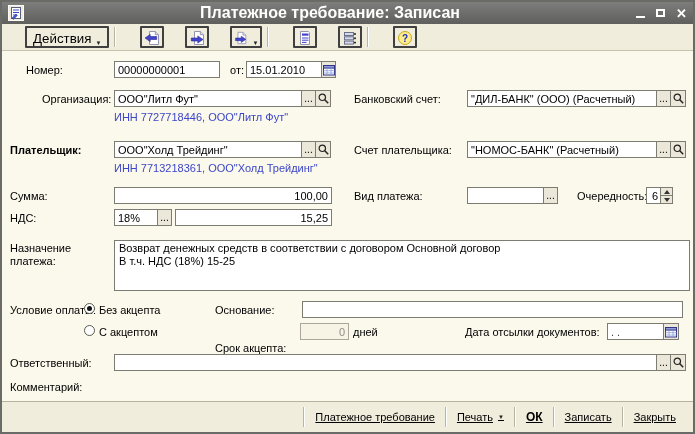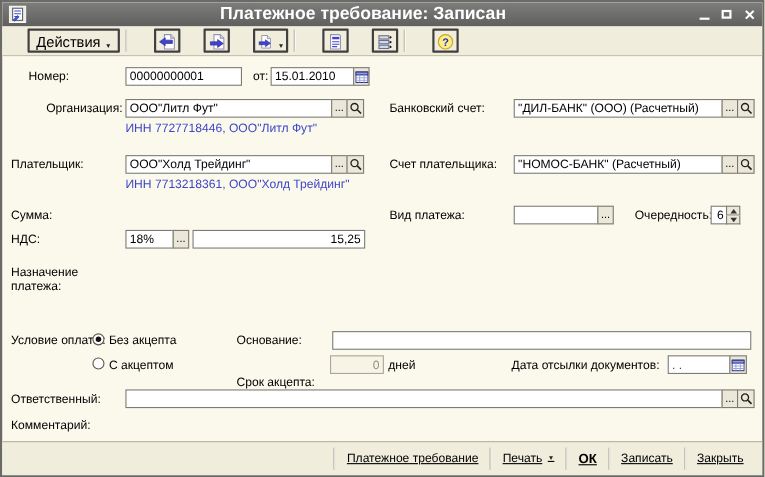--- a/index.html
+++ b/index.html
@@ -191,21 +191,21 @@
     <button class="btn-sq" style="left:654px;top:38px;width:15px;">
         <span>...</span>
       </button>
     <button class="btn-sq" style="left:668px;top:38px;width:16px;">
       <svg width="13" height="13" viewBox="0 0 13 13">
         <circle cx="5.3" cy="5.3" r="3.2" fill="none" stroke="#222" stroke-width="1.2"></circle>
         <line x1="7.8" y1="7.8" x2="11.2" y2="11.2" stroke="#222" stroke-width="1.5"></line>
       </svg>
     </button>
 
-    <span class="lbl" style="left:8px;top:92px;">Плательщик:</span>
+    <span class="lbl" style="left:8px;top:92px;font-weight:bold;">Плательщик:</span>
     <input class="inp" style="left: 112px; top: 89px; width: 188px;" value="ООО&quot;Холд Трейдинг&quot;">
     <button class="btn-sq" style="left:299px;top:89px;width:15px;">
         <span>...</span>
       </button>
     <button class="btn-sq" style="left:313px;top:89px;width:16px;">
       <svg width="13" height="13" viewBox="0 0 13 13">
         <circle cx="5.3" cy="5.3" r="3.2" fill="none" stroke="#222" stroke-width="1.2"></circle>
         <line x1="7.8" y1="7.8" x2="11.2" y2="11.2" stroke="#222" stroke-width="1.5"></line>
       </svg>
     </button>
@@ -217,20 +217,21 @@
         <span>...</span>
       </button>
     <button class="btn-sq" style="left:668px;top:89px;width:16px;">
       <svg width="13" height="13" viewBox="0 0 13 13">
         <circle cx="5.3" cy="5.3" r="3.2" fill="none" stroke="#222" stroke-width="1.2"></circle>
         <line x1="7.8" y1="7.8" x2="11.2" y2="11.2" stroke="#222" stroke-width="1.5"></line>
       </svg>
     </button>
 
     <span class="lbl" style="left:8px;top:138px;">Сумма:</span>
+    <input class="inp num" style="left: 112px; top: 135px; width: 218px;" value="100,00">
 
     <span class="lbl" style="left:352px;top:138px;">Вид платежа:</span>
     <input class="inp" style="left: 465px; top: 135px; width: 77px;" value="">
     <button class="btn-sq" style="left:541px;top:135px;width:15px;">
         <span>...</span>
       </button>
 
     <span class="lbl" style="left:575px;top:138px;">Очередность:</span>
     <input class="inp num" style="left: 644px; top: 135px; width: 15px; padding: 1px 2px;" value="6">
     <span class="spin" style="left:658px;top:135px;">
@@ -243,20 +244,22 @@
     </span>
 
     <span class="lbl" style="left:8px;top:160px;">НДС:</span>
     <input class="inp" style="left: 112px; top: 157px; width: 44px;" value="18%">
     <button class="btn-sq" style="left:155px;top:157px;width:15px;">
         <span>...</span>
       </button>
     <input class="inp num" style="left: 173px; top: 157px; width: 157px;" value="15,25">
 
     <span class="lbl" style="left:8px;top:190px;width:80px;white-space:normal;">Назначение платежа:</span>
+    <div class="purpose" style="left:112px;top:188px;width:576px;height:51px;">Возврат денежных средств в соответствии с договором Основной договор
+В т.ч. НДС  (18%) 15-25</div>
 
     <span class="lbl" style="left:8px;top:252px;">Условие оплаты:</span>
     <span class="radio checked" style="left:82px;top:251px;"></span>
     <span class="lbl" style="left:97px;top:252px;">Без акцепта</span>
     <span class="radio" style="left:82px;top:273px;"></span>
     <span class="lbl" style="left:97px;top:274px;">С акцептом</span>
 
     <span class="lbl" style="left:213px;top:252px;">Основание:</span>
     <input class="inp" style="left: 300px; top: 249px; width: 381px;" value="">
 

